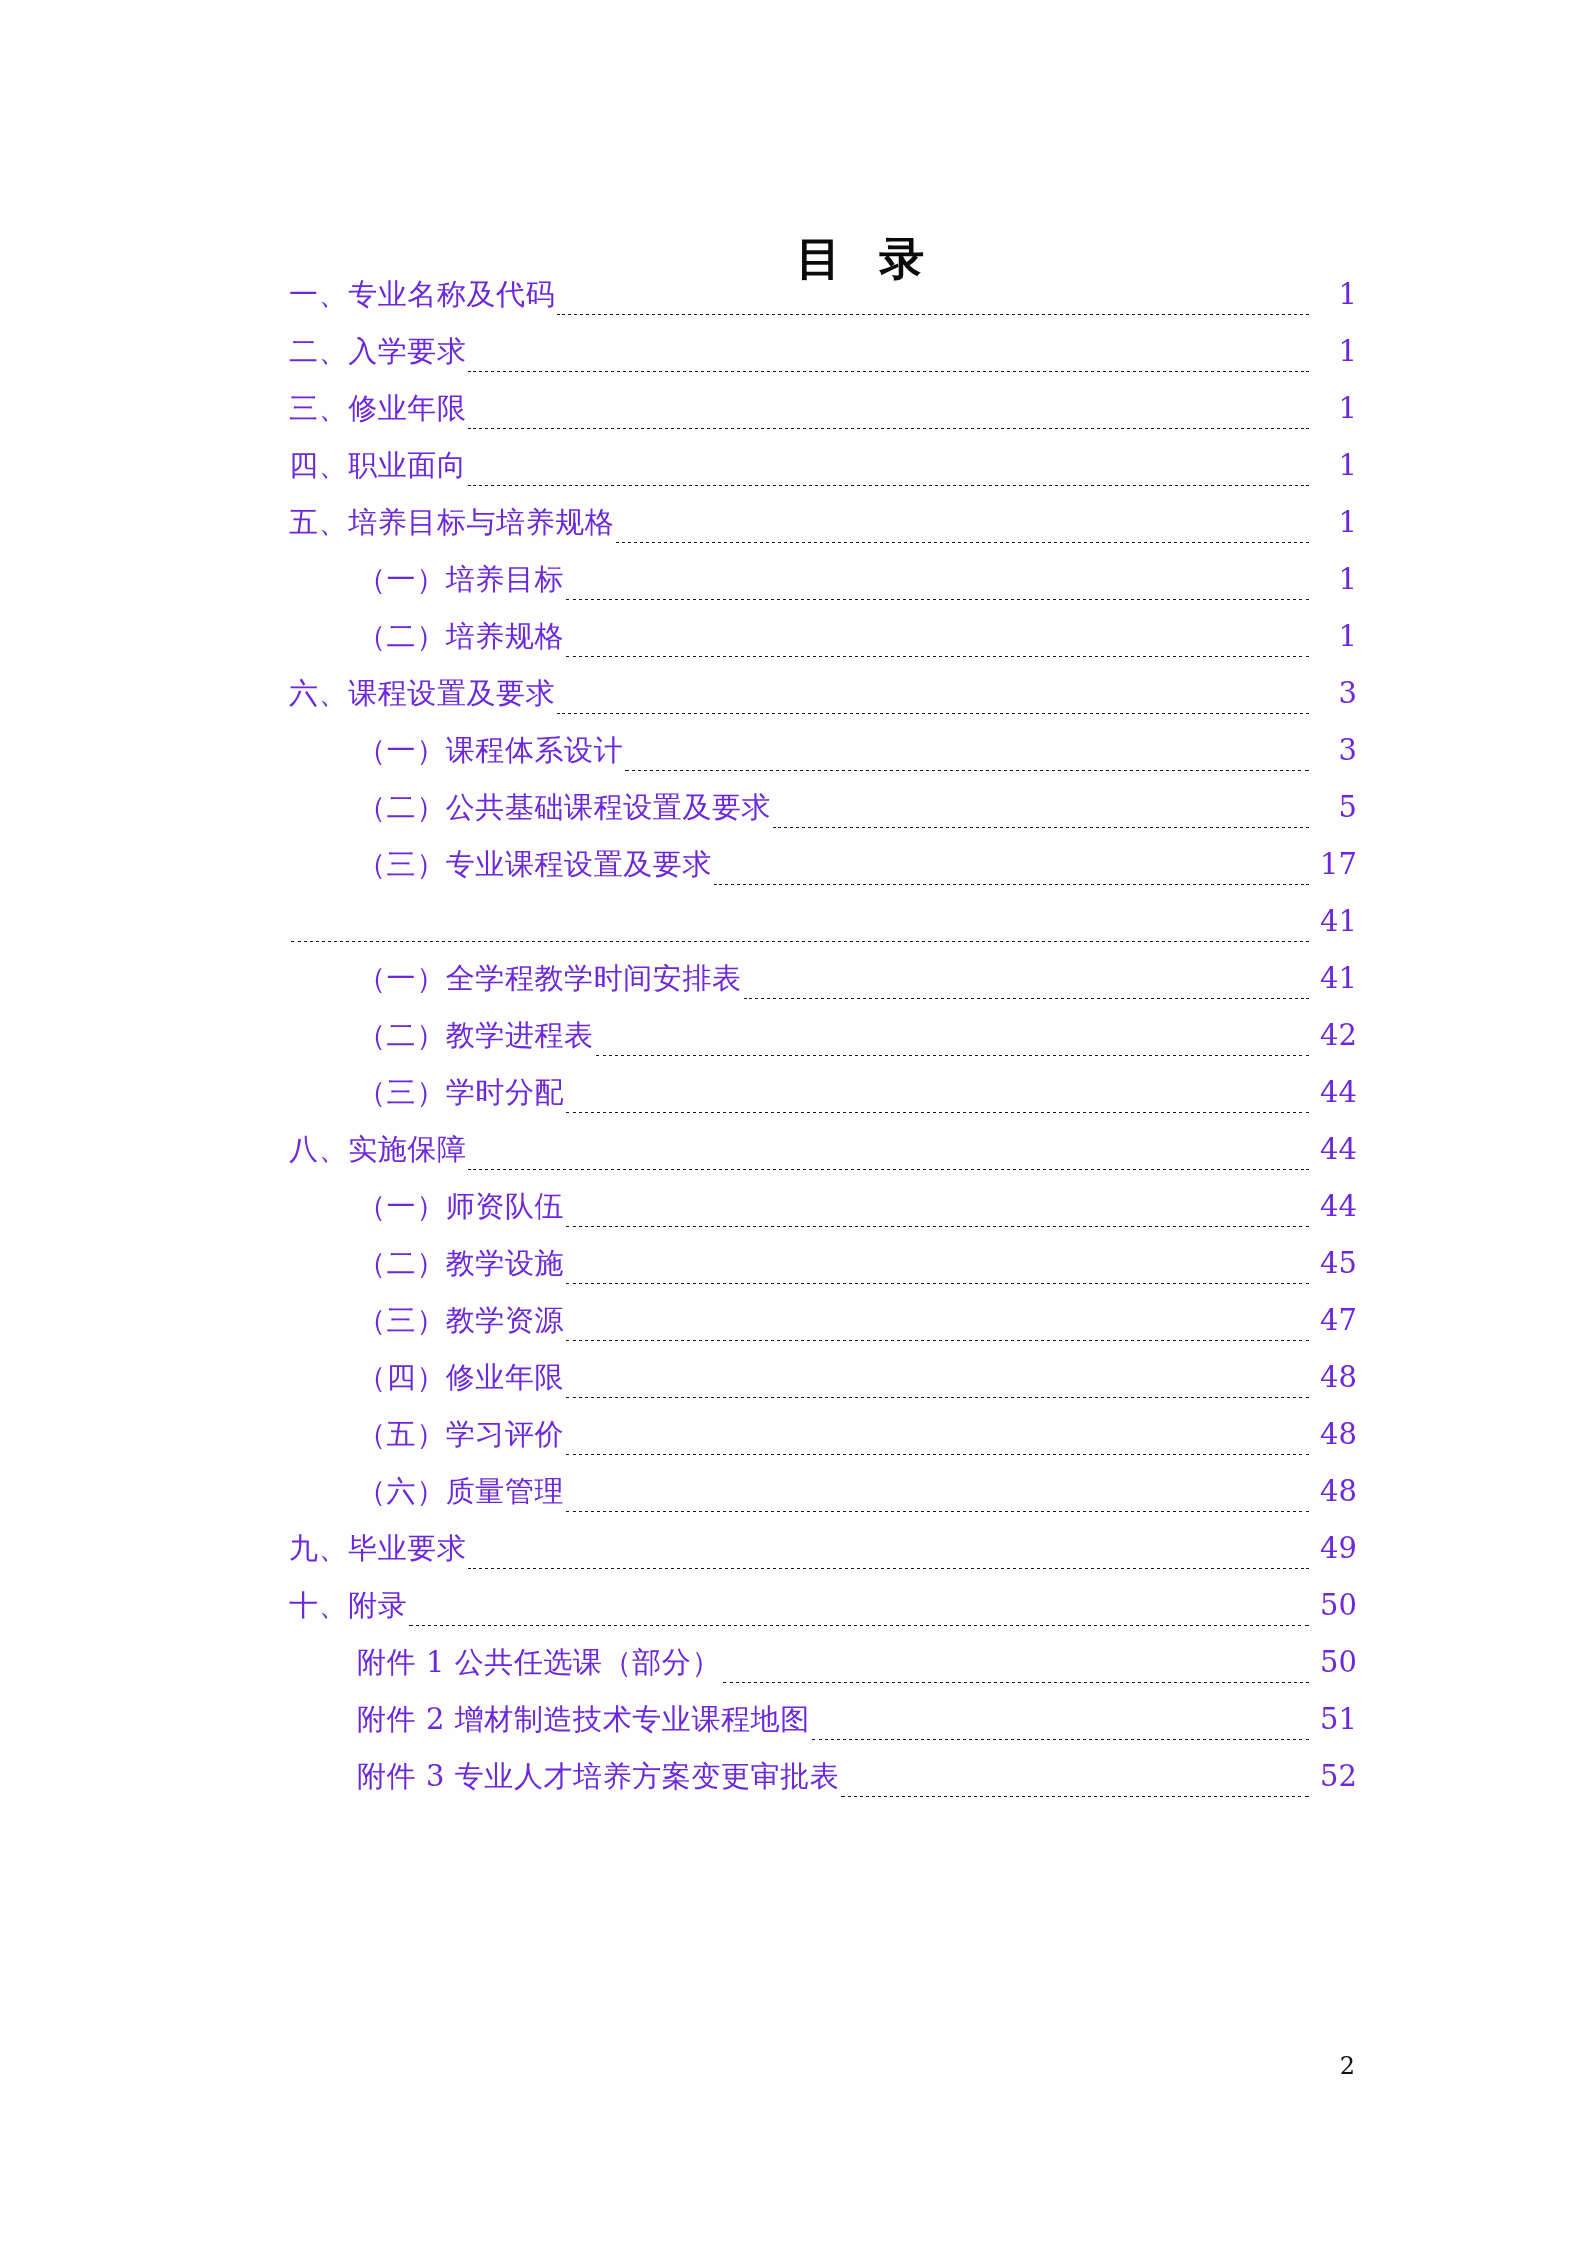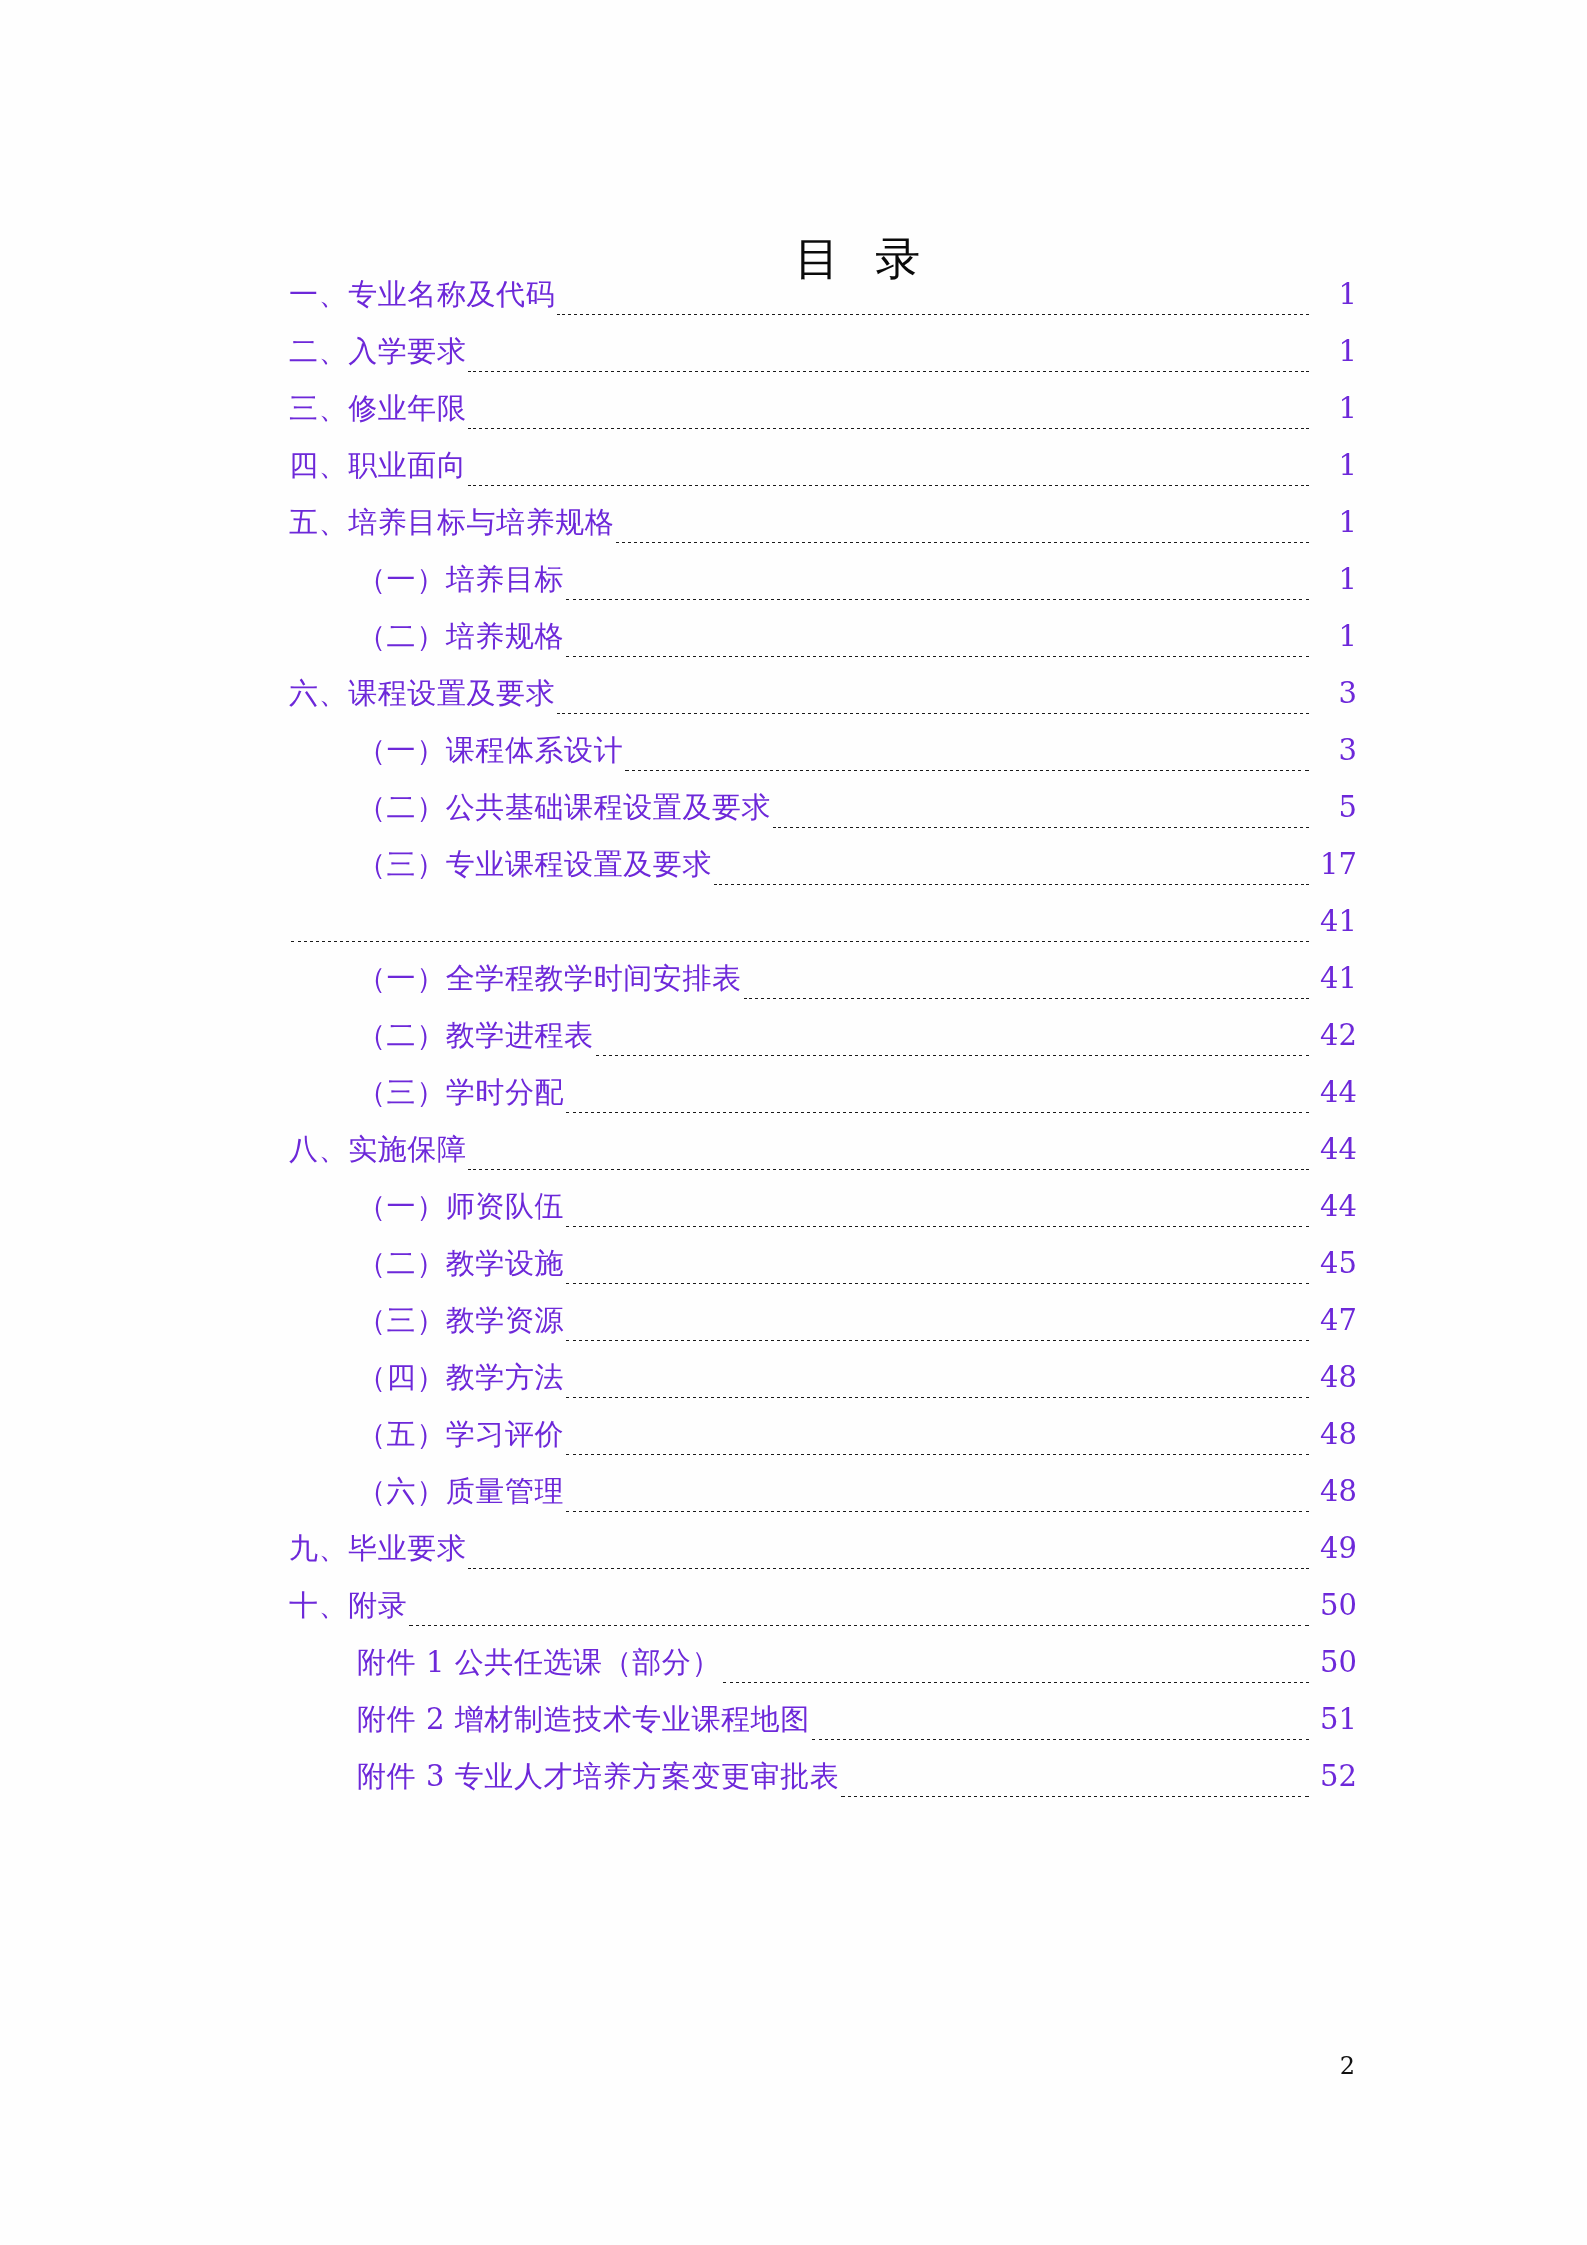--- a/index.html
+++ b/index.html
@@ -23,21 +23,21 @@
   }
 
   
   .toc-title {
     position: absolute;
     top: 176px;
     left: 0;
     width: 1587px;
     text-align: center;
     font-size: 45px;
-    font-weight: normal;
+    font-weight: bold;
     letter-spacing: 0.05em;
     font-family: "DejaVu Sans", sans-serif;
     color: #0a0a0a;
     white-space: pre;
   }
   .toc-title-inner {
     display: inline-block;
     transform: translateX(32px);
   }
 
@@ -204,21 +204,21 @@
         <span class="toc-label">（二）教学设施</span>
         <span class="toc-leader"></span>
         <span class="toc-page">45</span>
       </div>
       <div class="toc-row lvl2">
         <span class="toc-label">（三）教学资源</span>
         <span class="toc-leader"></span>
         <span class="toc-page">47</span>
       </div>
       <div class="toc-row lvl2">
-        <span class="toc-label">（四）教学方法</span>
+        <span class="toc-label">（四）修业年限</span>
         <span class="toc-leader"></span>
         <span class="toc-page">48</span>
       </div>
       <div class="toc-row lvl2">
         <span class="toc-label">（五）学习评价</span>
         <span class="toc-leader"></span>
         <span class="toc-page">48</span>
       </div>
       <div class="toc-row lvl2">
         <span class="toc-label">（六）质量管理</span>

